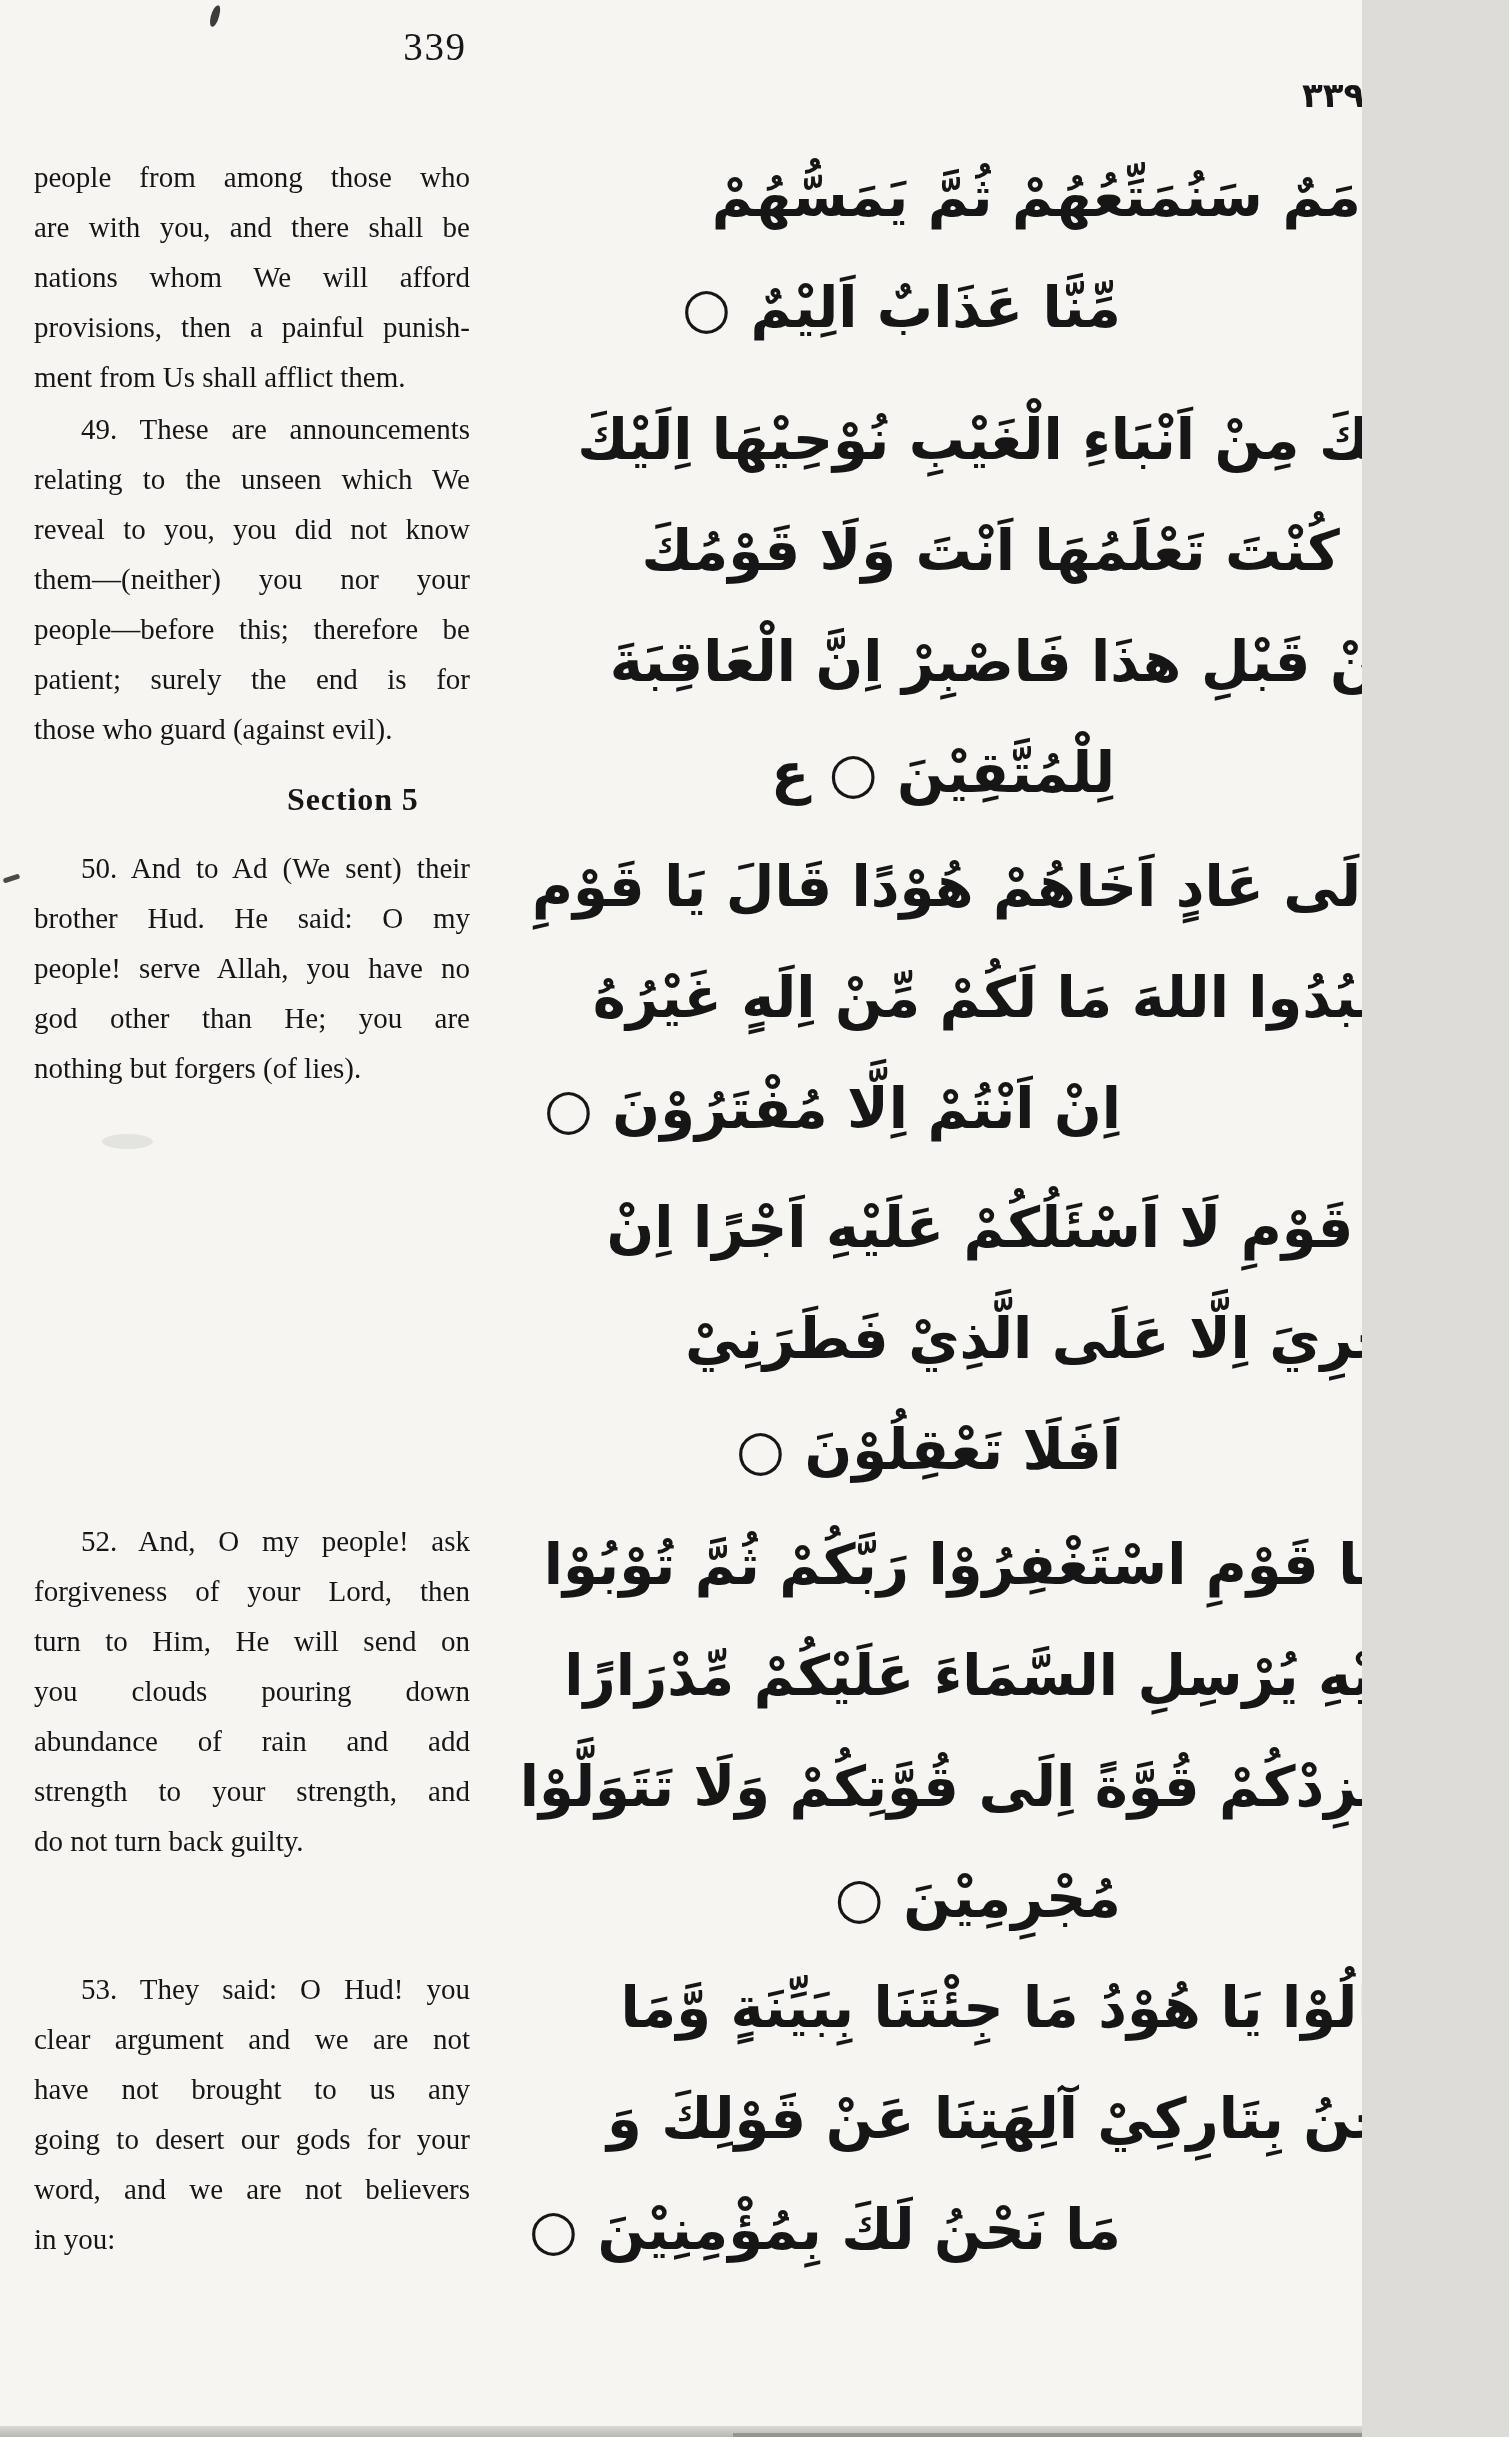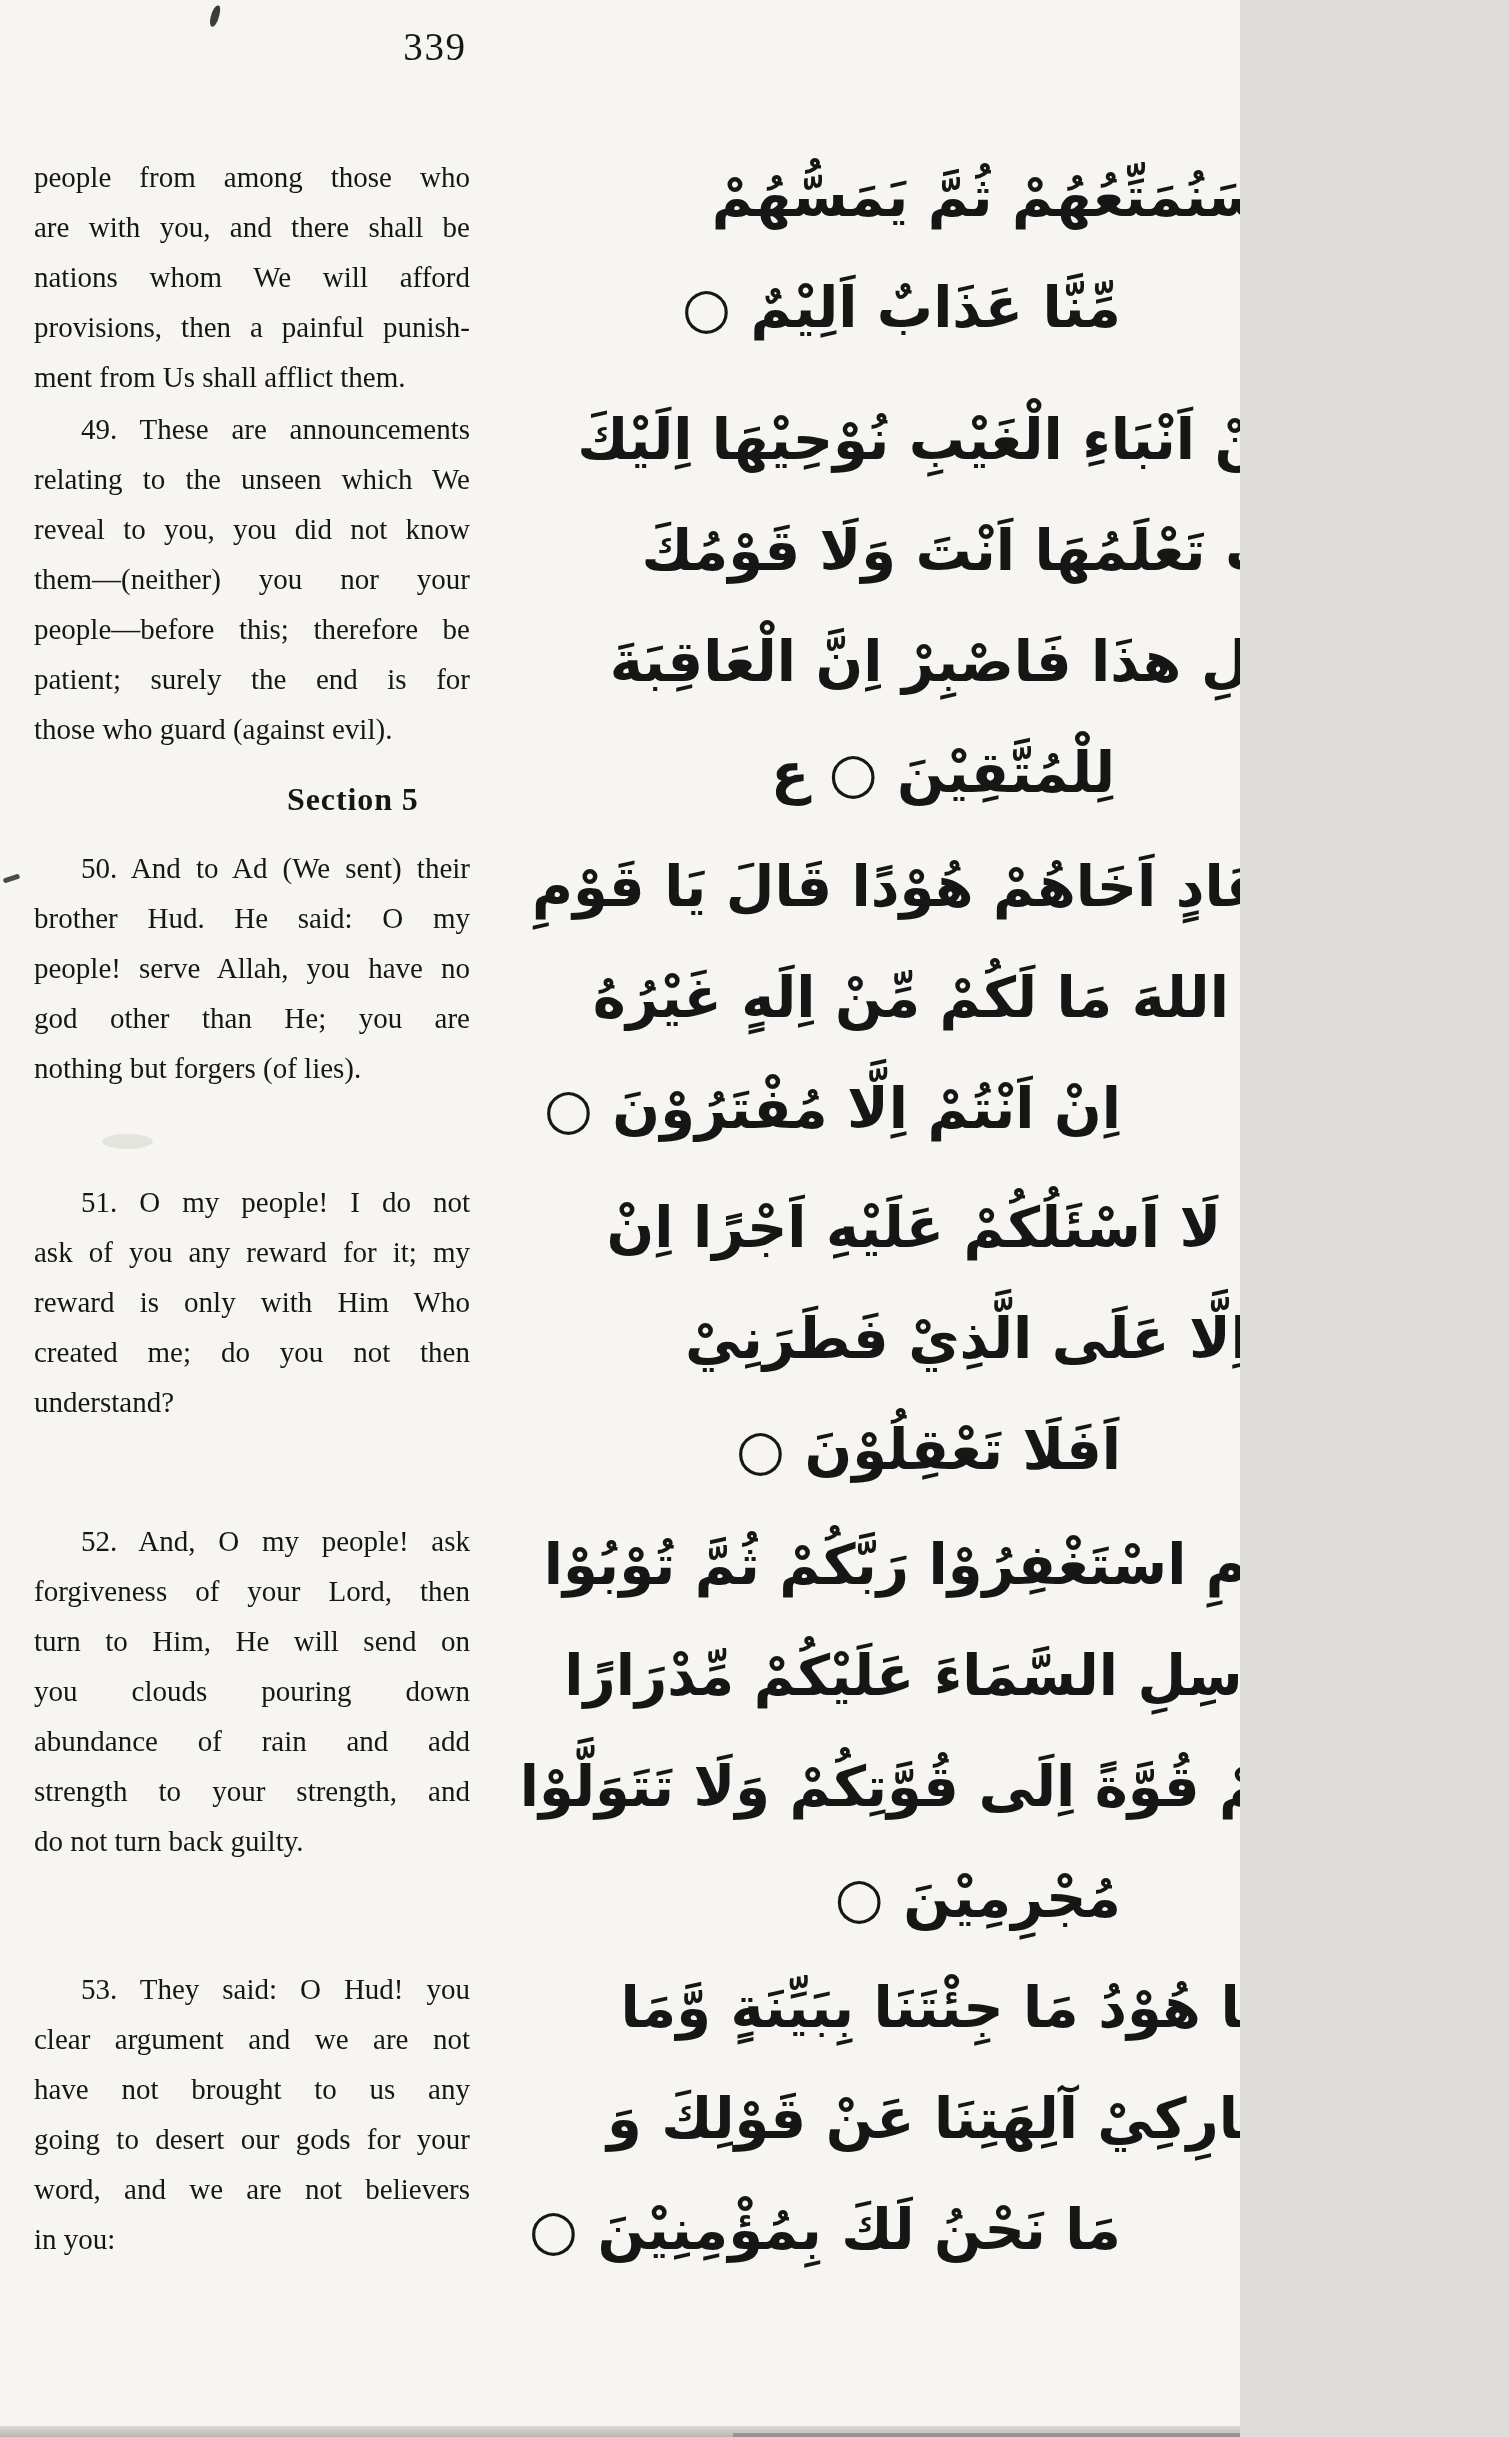--- a/index.html
+++ b/index.html
@@ -1,18 +1,18 @@
 <!DOCTYPE html>
 <html style="font-size:13.6px"><head>
 <meta charset="utf-8">
 <style>
   html,body{margin:0;padding:0;background:#dddcd8;}
   .page{
     position:relative;
-    width:1240px;height:2438px;
+    width:1362px;height:2438px;
     background:#f6f5f1;
     overflow:hidden;
     font-family:"Liberation Serif",serif;
     color:#161616;
   }
   
   .english-column{position:absolute;left:34px;top:0;width:436px;height:2438px;}
   .epara{position:absolute;left:0;width:436px;}
   .eline{
     height:50px;line-height:50px;
@@ -119,27 +119,20 @@
         <div class="eline">patient; surely the end is for</div>
         <div class="eline last">those who guard (against evil).</div>
       </div>
       <div class="epara" style="top: 843px;">
         <div class="eline indent">50. And to Ad (We sent) their</div>
         <div class="eline">brother Hud. He said: O my</div>
         <div class="eline">people! serve Allah, you have no</div>
         <div class="eline">god other than He; you are</div>
         <div class="eline last">nothing but forgers (of lies).</div>
       </div>
-      <div class="epara" style="top: 1177px;">
-        <div class="eline indent">51. O my people! I do not</div>
-        <div class="eline">ask of you any reward for it; my</div>
-        <div class="eline">reward is only with Him Who</div>
-        <div class="eline">created me; do you not then</div>
-        <div class="eline last">understand?</div>
-      </div>
       <div class="epara" style="top: 1516px;">
         <div class="eline indent">52. And, O my people! ask</div>
         <div class="eline">forgiveness of your Lord, then</div>
         <div class="eline">turn to Him, He will send on</div>
         <div class="eline">you clouds pouring down</div>
         <div class="eline">abundance of rain and add</div>
         <div class="eline">strength to your strength, and</div>
         <div class="eline last">do not turn back guilty.</div>
       </div>
       <div class="epara" style="top: 1964px;">

